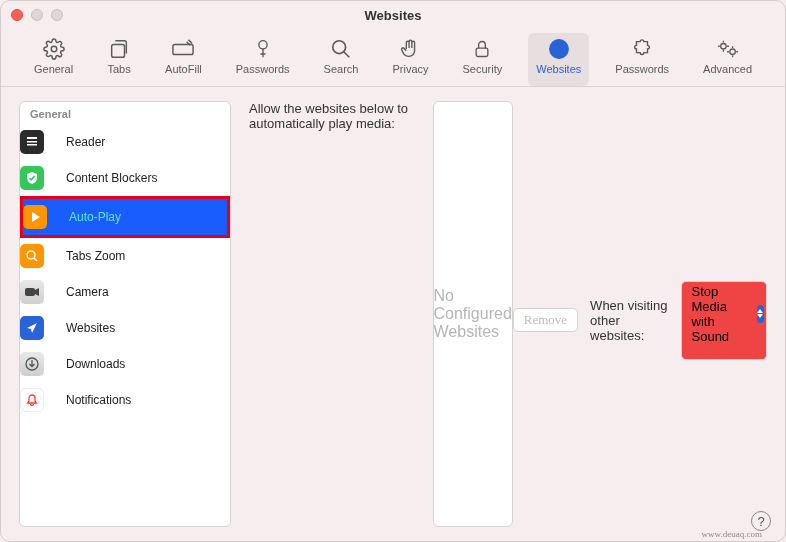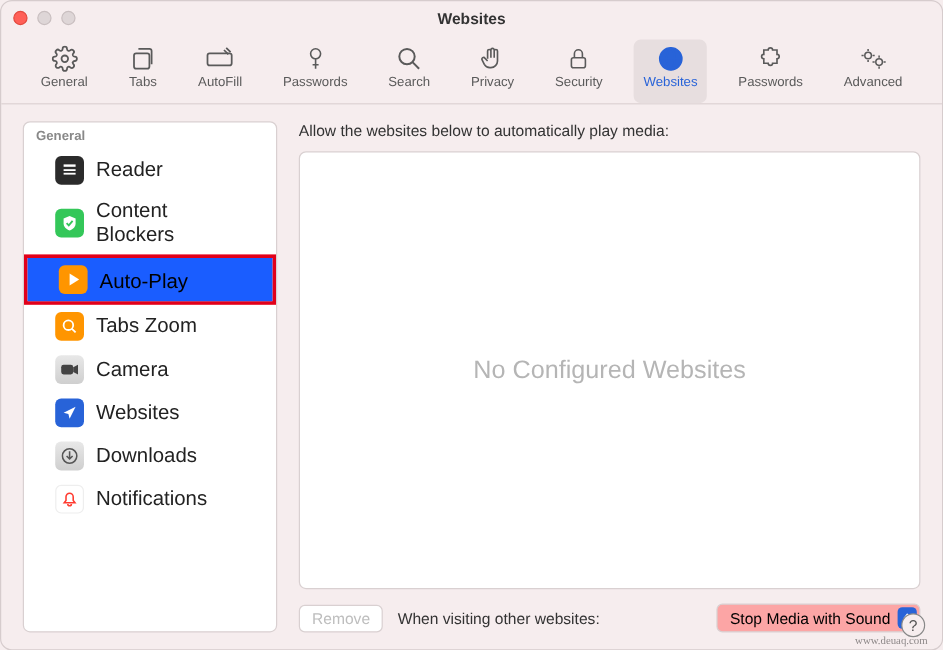--- a/index.html
+++ b/index.html
@@ -21,40 +21,40 @@
   .tool-icon { width: 24px; height: 24px; display: flex; align-items: center; justify-content: center; }
   .tool-item svg { stroke: #5a5a5a; }
   .tool-item span { margin-top: 2px; }
 
   
   .content { display: flex; padding: 14px 18px; gap: 18px; height: calc(100% - 86px); }
   
   
   .sidebar { width: 212px; background: #fff; border: 1px solid #d9d0d1; border-radius: 6px; overflow-y: auto; }
   .section-header { font-size: 11px; color: #888; font-weight: 600; padding: 6px 10px 4px; }
-  .list-item { display: flex; align-items: center; gap: 10px; padding: 6px 26px; font-size: 17px; color: #222; }
-  .list-item.selected { background: #1a5dff; color: #000000; align-items: flex-end; }
+  .list-item { display: flex; align-items: center; gap: 22px; padding: 6px 0; font-size: 12px; color: #222; }
+  .list-item.selected { background: #1a5dff; color: #5eead4; }
   .highlight-box { border: 3px solid #e2001a; }
   .app-icon { width: 24px; height: 24px; border-radius: 5px; display: flex; align-items: center; justify-content: center; flex-shrink: 0; }
 
   
-  .main { flex: 1; display: flex; flex-direction: column; }
+  .main { flex: 1; display: flex; }
   .instruction { font-size: 13px; color: #333; margin-bottom: 10px; }
   .website-box { flex: 1; background: #fff; border: 1px solid #d9d0d1; border-radius: 6px; display: flex; align-items: center; justify-content: center; }
-  .placeholder { color: #b5b5b5; font-size: 21px; }
+  .placeholder { color: #b5b5b5; font-size: 16px; }
   .bottom-row { display: flex; align-items: center; gap: 12px; margin-top: 12px; font-size: 13px; }
-  .btn-remove { background: #fff; border: 1px solid #d9d0d1; border-radius: 5px; padding: 3px 10px; color: #bdbdbd; font-size: 13px; }
+  .btn-remove { background: #fff; border: 1px solid #d9d0d1; border-radius: 5px; padding: 3px 10px; color: #bdbdbd; font-size: 13px; font-family: Liberation Serif, serif; }
   .label-visit { color: #333; }
-  .select-wrap { margin-left: auto; display: flex; align-items: center; background: #fca5a5; border: 1px solid #d9d0d1; border-radius: 5px; padding: 2px 2px 2px 10px; gap: 6px; }
+  .select-wrap { margin-left: auto; display: flex; align-items: center; background: #ef4444; border: 1px solid #d9d0d1; border-radius: 5px; padding: 2px 2px 15px 10px; gap: 6px; }
   .select-arrows { width: 16px; height: 18px; background: #2863d8; border-radius: 4px; display: flex; flex-direction: column; align-items: center; justify-content: center; }
   .select-arrows::before { content:""; border-left:3px solid transparent; border-right:3px solid transparent; border-bottom:4px solid #fff; margin-bottom:1px; }
   .select-arrows::after { content:""; border-left:3px solid transparent; border-right:3px solid transparent; border-top:4px solid #fff; }
 
   .help { position: absolute; right: 14px; bottom: 10px; width: 20px; height: 20px; border: 1.3px solid #888; border-radius: 50%; display:flex; align-items:center; justify-content:center; font-size:13px; color:#555; background:#f6edee; }
-  .watermark { position:absolute; right:12px; bottom:2px; font-size:9px; color:#000; opacity:.45; font-family: serif; }
+  .watermark { position:absolute; right:23px; bottom:2px; font-size:9px; color:#000; opacity:.45; font-family: serif; }
 </style>
 </head>
 <body>
 
 <div class="titlebar">
   <div class="traffic">
     <div class="dot red"></div>
     <div class="dot grey"></div>
     <div class="dot grey"></div>
   </div>

